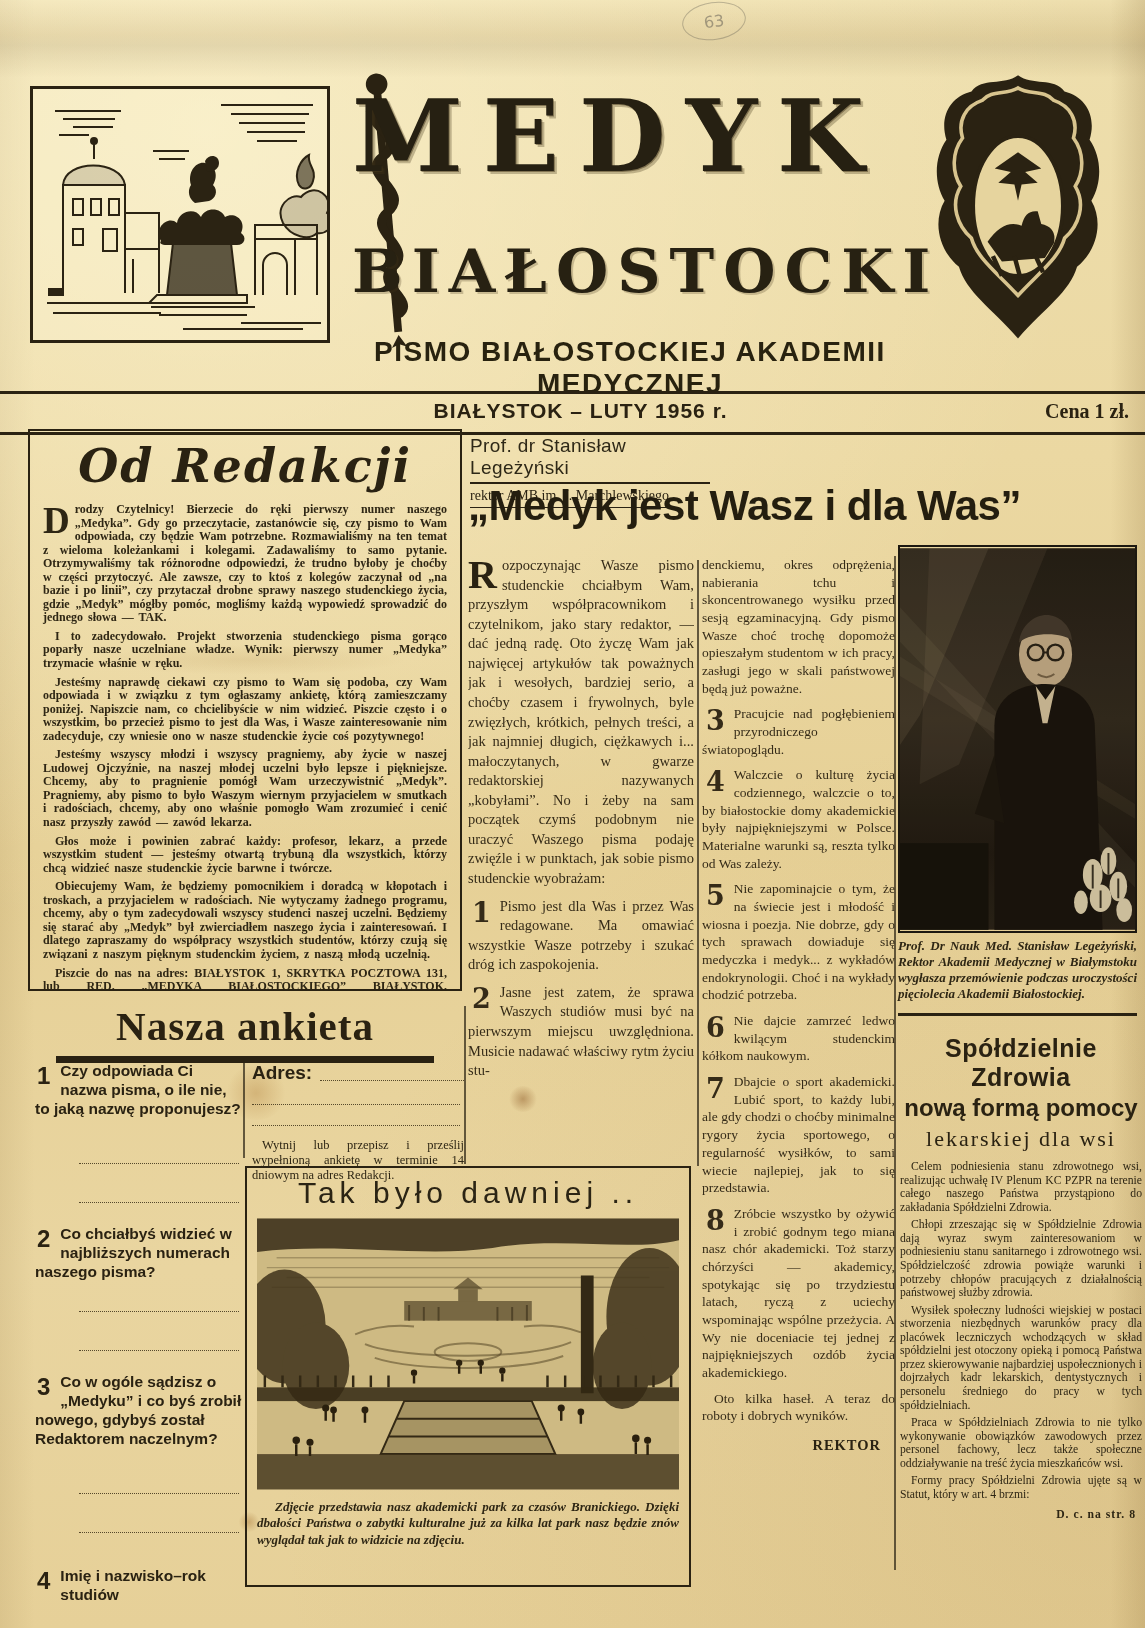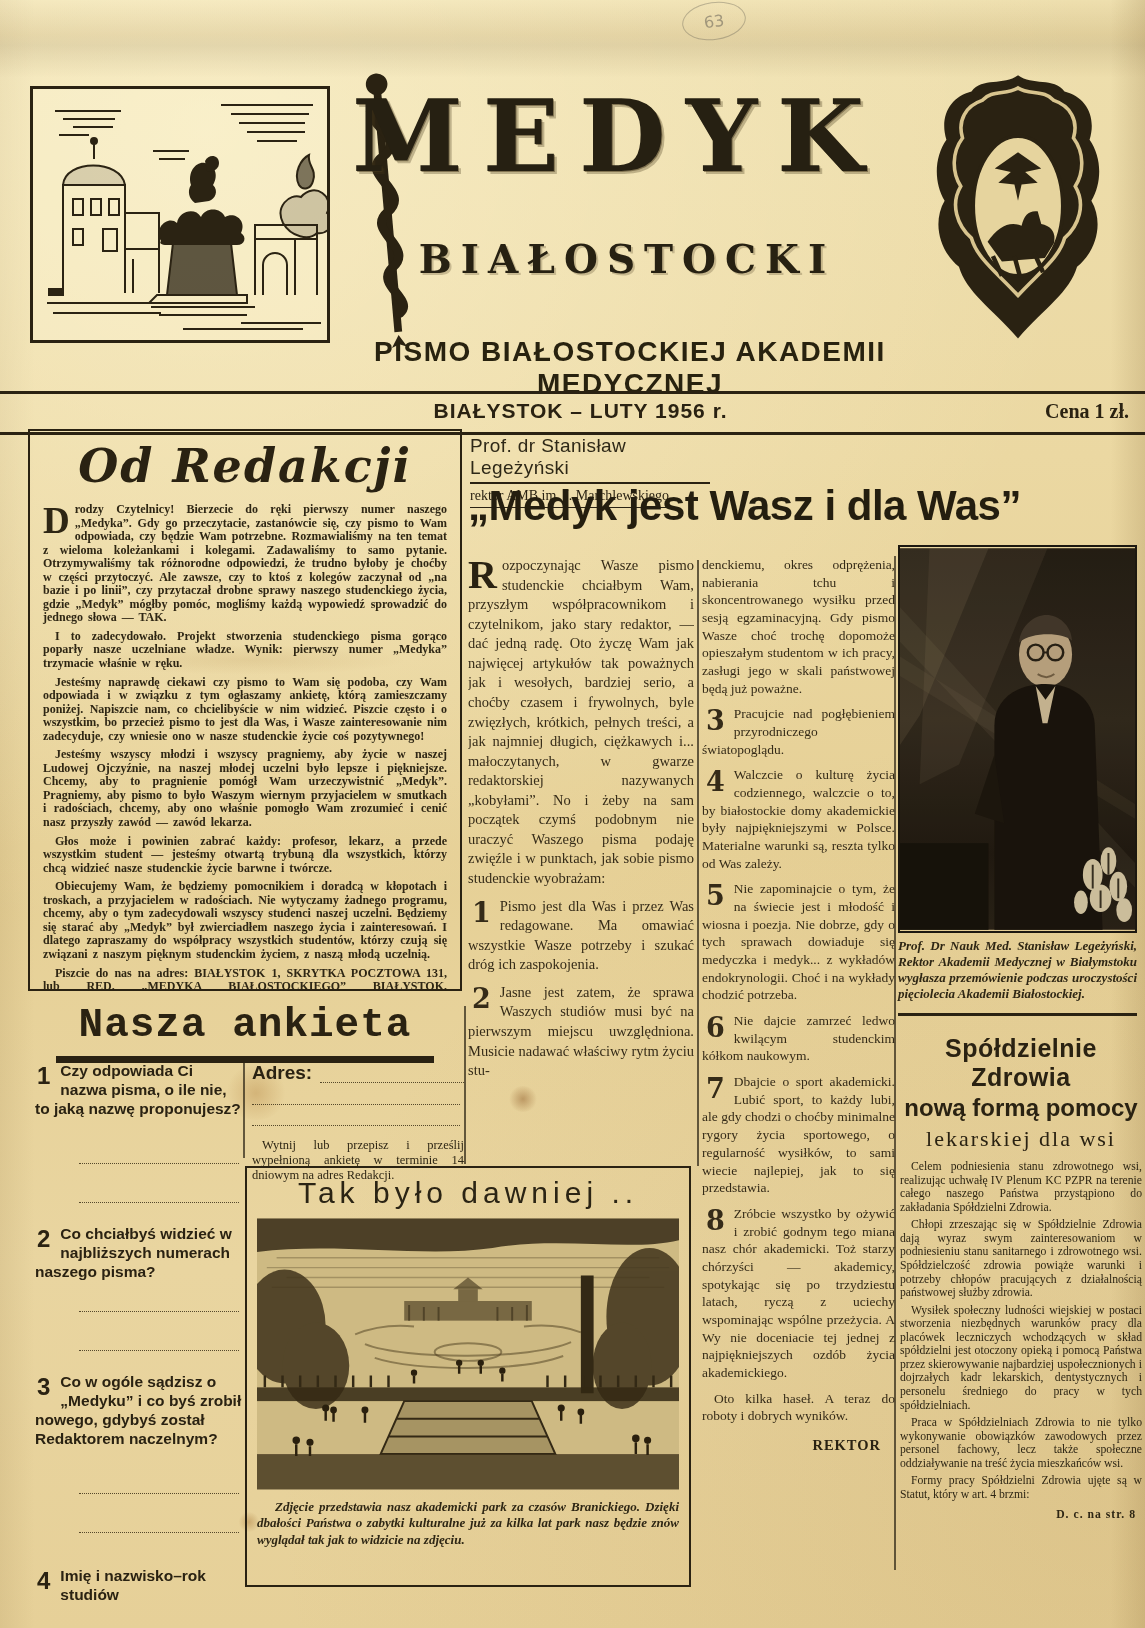--- a/index.html
+++ b/index.html
@@ -25,22 +25,22 @@
     color:rgba(90,85,78,.5);font:16px "DejaVu Sans",sans-serif;display:flex;align-items:center;justify-content:center;
     transform:rotate(-8deg);}
 
   
   .engraving{left:30px;top:86px;width:300px;height:257px;border:3px solid #2a2212;box-sizing:border-box;background:rgba(255,250,225,.25);}
   .engraving svg{width:100%;height:100%;display:block;}
   .caduceus{left:338px;top:70px;width:96px;height:278px;transform:rotate(-5deg);}
   .m-title{left:352px;top:84px;width:578px;text-align:left;font-family:"DejaVu Serif",serif;font-weight:bold;
     font-size:100px;line-height:1.05;letter-spacing:20px;color:#262012;
     text-shadow:3px 3px 0 rgba(70,56,28,.30),1px 1px 0 rgba(70,56,28,.5);}
-  .m-sub{left:338px;top:236px;width:578px;text-align:center;font-family:"DejaVu Serif",serif;font-weight:bold;
-    font-size:39px;letter-spacing:9px;color:#272112;text-shadow:2px 2px 0 rgba(70,56,28,.25);}
+  .m-sub{left:352px;top:236px;width:578px;text-align:center;font-family:"DejaVu Serif",serif;font-weight:bold;
+    font-size:60px;letter-spacing:9px;color:#272112;text-shadow:2px 2px 0 rgba(70,56,28,.25);}
   .crest{left:928px;top:70px;width:180px;height:272px;}
   .paper-subtitle{left:300px;top:336px;width:660px;text-align:center;font-family:"Liberation Sans",sans-serif;
     font-weight:bold;font-size:28px;letter-spacing:1.5px;color:#28220f;}
   .rule{background:#2a2212;height:2.5px;}
   .rule-a{left:0;top:391px;width:1145px;}
   .rule-b{left:0;top:432px;width:1145px;}
   .dateline{left:8px;top:399px;width:1145px;text-align:center;font-family:"Liberation Sans",sans-serif;
     font-weight:bold;font-size:21px;letter-spacing:1px;}
   .price{right:16px;top:400px;font-weight:bold;font-size:20px;font-family:"Liberation Serif",serif;}
 
@@ -48,31 +48,31 @@
   .odred{left:28px;top:429px;width:434px;height:562px;border:2.5px solid #2a2212;box-sizing:border-box;
     padding:6px 13px 4px;overflow:hidden;}
   .odred h2{margin:2px 0 10px;text-align:center;font-family:"DejaVu Serif",serif;font-style:italic;
     font-weight:bold;font-size:46px;letter-spacing:2px;}
   .odred p{margin:0 0 5px;font-size:12px;line-height:1.13;font-weight:bold;text-align:justify;text-indent:12px;
     color:#2e2614;word-spacing:2px;}
   .odred p.first{text-indent:0;}
   .odred p.first::first-letter{float:left;font-size:37px;line-height:.82;font-weight:bold;padding:3px 5px 0 0;}
 
   
-  .ank-title{left:30px;top:1002px;width:430px;text-align:center;font-family:Liberation Mono, monospace;
+  .ank-title{left:30px;top:1002px;width:430px;text-align:center;font-family:Liberation Serif, serif;
     font-weight:bold;font-size:41px;letter-spacing:1px;}
   .ank-bar{left:56px;top:1056px;width:378px;height:7px;background:#2a2212;}
   .qcol{left:35px;top:1062px;width:208px;font-family:"Liberation Sans",sans-serif;}
   .q{margin-bottom:6px;}
   .q .qn{float:left;font-weight:bold;font-size:24px;line-height:1;margin:2px 10px 0 2px;}
   .q .qt{font-weight:bold;font-size:15.5px;line-height:1.22;text-align:left;display:block;}
   .dot{height:24px;border-bottom:1.6px dotted rgba(60,48,24,.85);margin-left:44px;margin-right:4px;}
   .gap14{height:14px;}  .gap22{height:22px;}  .gap34{height:34px;}
   .adres{left:252px;top:1062px;width:212px;}
-  .adres .arow{display:flex;align-items:center;font-family:"Liberation Sans",sans-serif;font-weight:bold;font-size:19px;}
+  .adres .arow{display:flex;align-items:flex-start;font-family:"Liberation Sans",sans-serif;font-weight:bold;font-size:19px;}
   .adres .arow .aline{flex:1;border-bottom:1.6px dotted rgba(60,48,24,.85);margin-left:8px;height:18px;}
   .adres .dot{margin-left:0;height:20px;}
   .adres .instr{margin-top:12px;font-size:12.5px;line-height:1.2;text-align:justify;text-indent:10px;color:#2e2614;}
   .vrule{width:1.5px;background:rgba(42,34,18,.7);}
   .vr-q{left:243px;top:1058px;height:100px;}
   .vr-a{left:464px;top:1006px;height:158px;}
   .vr-1{left:697px;top:560px;height:606px;}
   .vr-2{left:894px;top:556px;height:1014px;}
 
   

